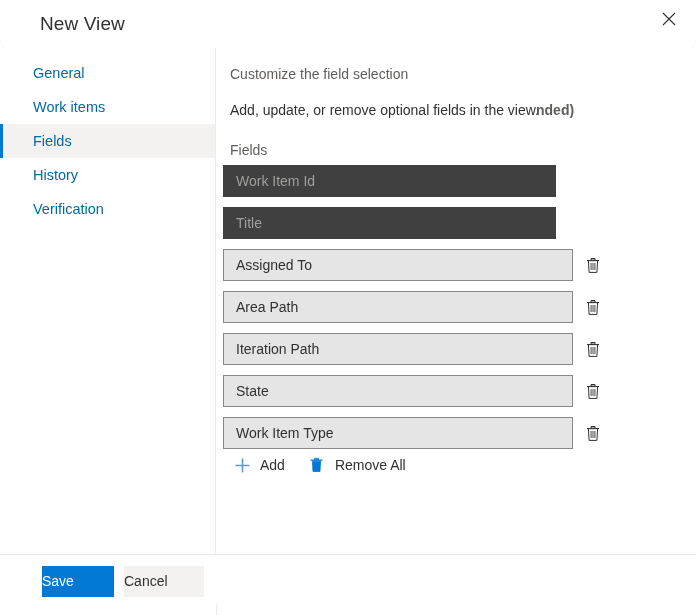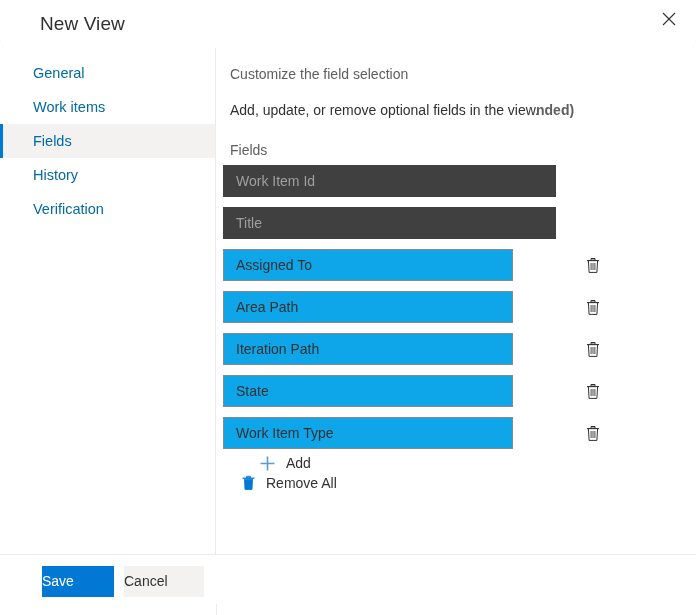--- a/index.html
+++ b/index.html
@@ -157,24 +157,24 @@
   }
   .field-box {
     position: absolute;
     left: 7px;
     top: 0;
     height: 32px;
     line-height: 30px;
     box-sizing: border-box;
     font-size: 14px;
     padding-left: 12px;
-    background: #0ea5e9;
+    background: #e5e5e5;
     border: 1px solid #8a8886;
     color: #323130;
-    width: 290px;
+    width: 350px;
     overflow: hidden;
     white-space: nowrap;
     cursor: text;
   }
   .field-box.disabled {
     background: #404040;
     border: 1px solid transparent;
     color: #a19f9d;
     width: 333px;
     cursor: default;
@@ -192,21 +192,20 @@
   }
   .delete-icon svg { display: block; }
 
   .actions-row {
     position: absolute;
     left: 0;
     top: 405px;
     height: 24px;
     display: flex;
     align-items: center;
-    flex-direction: column;
   }
   .action-link {
     display: flex;
     align-items: center;
     cursor: pointer;
     font-size: 14px;
     color: #323130;
   }
   .action-add { margin-left: 16px; }
   .action-remove-all { margin-left: 22px; }

